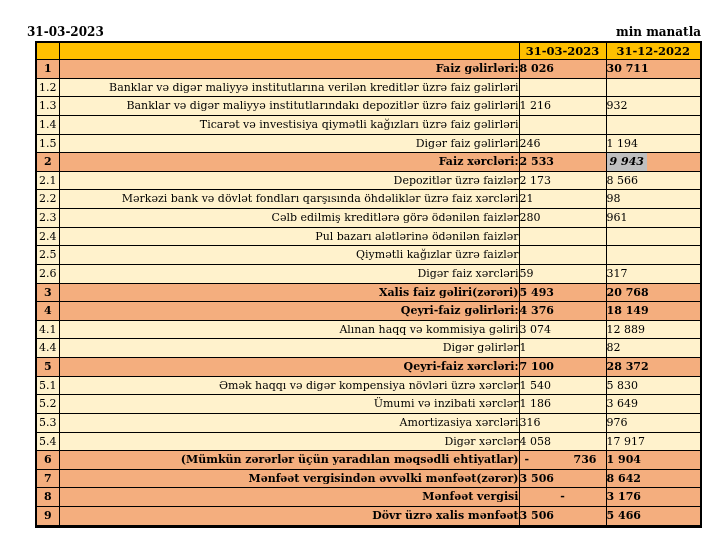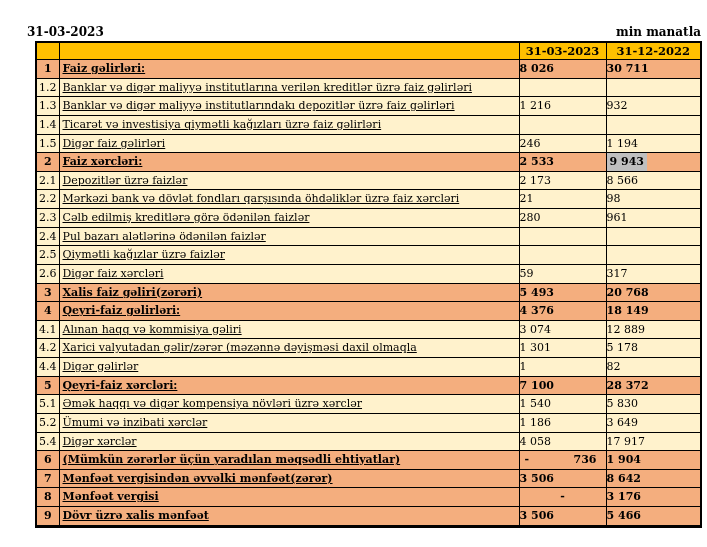--- a/index.html
+++ b/index.html
@@ -46,31 +46,32 @@
   }
   .report thead th {
     background:var(--header-bg,#FFC000);
     font-weight:bold;
     font-size:11.5px;
     text-align:center;
   }
   tr.section td { background:var(--section-bg,#F4AE7E); font-weight:bold; }
   tr.detail  td { background:var(--detail-bg,#FFF2CC); }
   td.num   { text-align:center; }
-  td.label { text-align:left; padding-left:3px;text-decoration:underline; }
+  td.label { text-align:right; padding-left:3px; }
   td.val   { padding-right:9px; }
   td.val.center { text-align:center; padding-right:0; }
   td.val.split  { padding:0; }
   td.val.split .splitwrap {
     display:flex; justify-content:space-between; align-items:center;
     padding:0 9px 0 5px;
   }
   .sel {
     background:var(--selection,#BFBFBF);
     padding:12px 3px;
+    font-style:italic;
   }
 </style>
 </head>
 <body>
 
 <div class="page">
   <div class="title">MƏFƏƏT VƏ ZƏRƏR HAQQINDA HESABAT</div>
   <div class="meta">
     <span>31-03-2023</span>
     <span>min manatla</span>
@@ -175,26 +176,20 @@
           <td class="val">4 376</td>
           <td class="val">18 149</td>
         </tr>
         <tr class="detail">
           <td class="num">4.1</td>
           <td class="label">Alınan haqq və kommisiya gəliri</td>
           <td class="val">3 074</td>
           <td class="val">12 889</td>
         </tr>
         <tr class="detail">
-          <td class="num">4.2</td>
-          <td class="label">Xarici valyutadan gəlir/zərər (məzənnə dəyişməsi daxil olmaqla</td>
-          <td class="val">1 301</td>
-          <td class="val">5 178</td>
-        </tr>
-        <tr class="detail">
           <td class="num">4.4</td>
           <td class="label">Digər gəlirlər</td>
           <td class="val">1</td>
           <td class="val">82</td>
         </tr>
         <tr class="section">
           <td class="num">5</td>
           <td class="label">Qeyri-faiz xərcləri:</td>
           <td class="val">7 100</td>
           <td class="val">28 372</td>
@@ -203,20 +198,26 @@
           <td class="num">5.1</td>
           <td class="label">Əmək haqqı və digər kompensiya növləri üzrə xərclər</td>
           <td class="val">1 540</td>
           <td class="val">5 830</td>
         </tr>
         <tr class="detail">
           <td class="num">5.2</td>
           <td class="label">Ümumi və inzibati xərclər</td>
           <td class="val">1 186</td>
           <td class="val">3 649</td>
+        </tr>
+        <tr class="detail">
+          <td class="num">5.3</td>
+          <td class="label">Amortizasiya xərcləri</td>
+          <td class="val">316</td>
+          <td class="val">976</td>
         </tr>
         <tr class="detail">
           <td class="num">5.4</td>
           <td class="label">Digər xərclər</td>
           <td class="val">4 058</td>
           <td class="val">17 917</td>
         </tr>
         <tr class="section">
           <td class="num">6</td>
           <td class="label">(Mümkün zərərlər üçün yaradılan məqsədli ehtiyatlar)</td>

